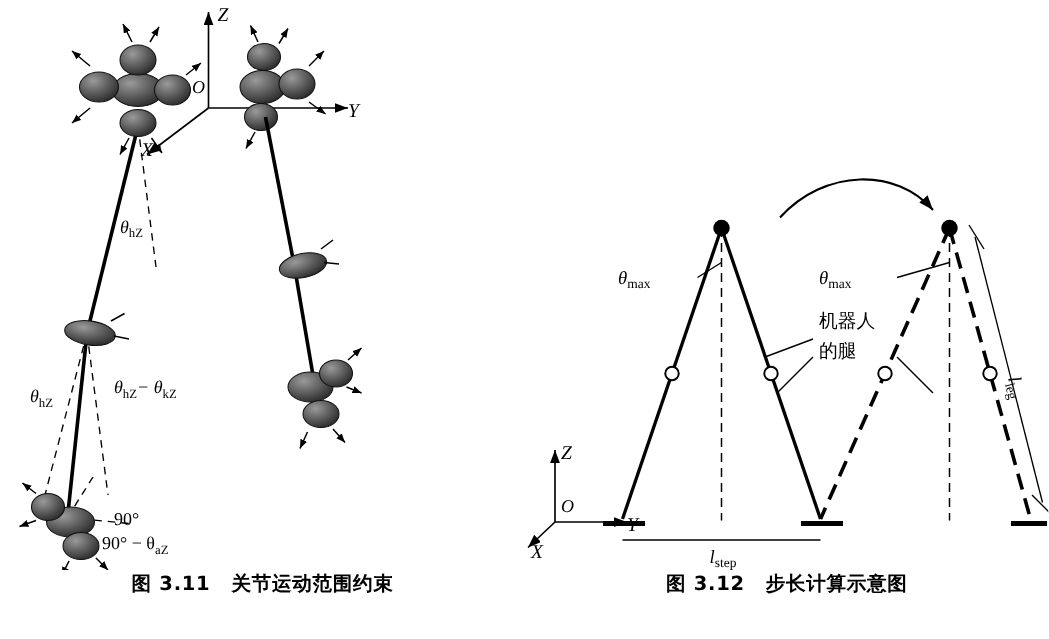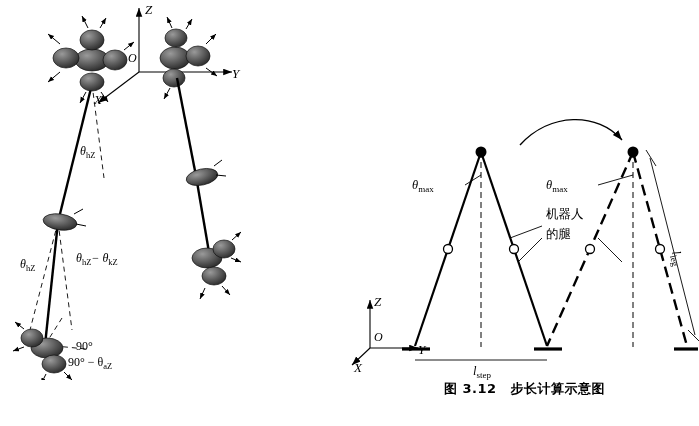--- a/index.html
+++ b/index.html
@@ -161,20 +161,23 @@
         <text x="76" y="262" font-size="12">
           <tspan class="lbl-italic">θ</tspan><tspan font-size="8.5" dy="3">hZ</tspan><tspan font-size="12" dy="-3" class="lbl-italic">− θ</tspan><tspan font-size="8.5" dy="3">kZ</tspan>
         </text>
         <text x="76" y="350" font-size="12">90°</text>
         <text x="68" y="366" font-size="12">
           <tspan>90° − θ</tspan><tspan font-size="8.5" dy="3">aZ</tspan>
         </text>
       </g>
     </svg>
 
+    <div class="caption" id="cap-left">
+      <span class="cap-num">图 3.11</span><span>关节运动范围约束</span>
+    </div>
   </div>
 
   <div class="fig" id="fig-right">
     <svg width="349" height="380" viewBox="0 0 349 380">
       <defs>
         <marker id="arr2" markerWidth="9" markerHeight="9" refX="8" refY="3" orient="auto">
           <path d="M0,0 L8,3 L0,6 z" fill="#000"></path>
         </marker>
         <marker id="arr2s" markerWidth="8" markerHeight="8" refX="7" refY="2.6" orient="auto">
           <path d="M0,0 L7,2.6 L0,5.2 z" fill="#000"></path>

